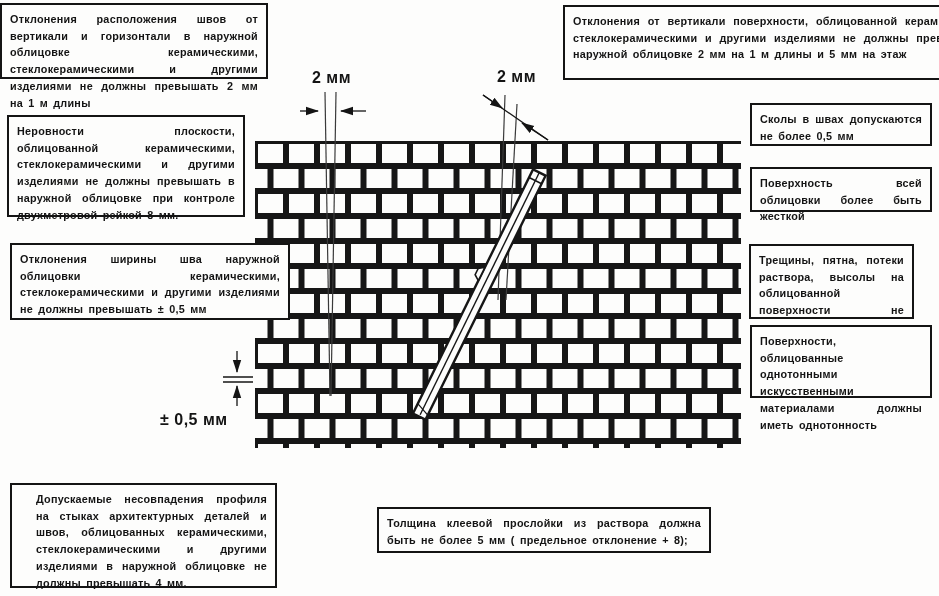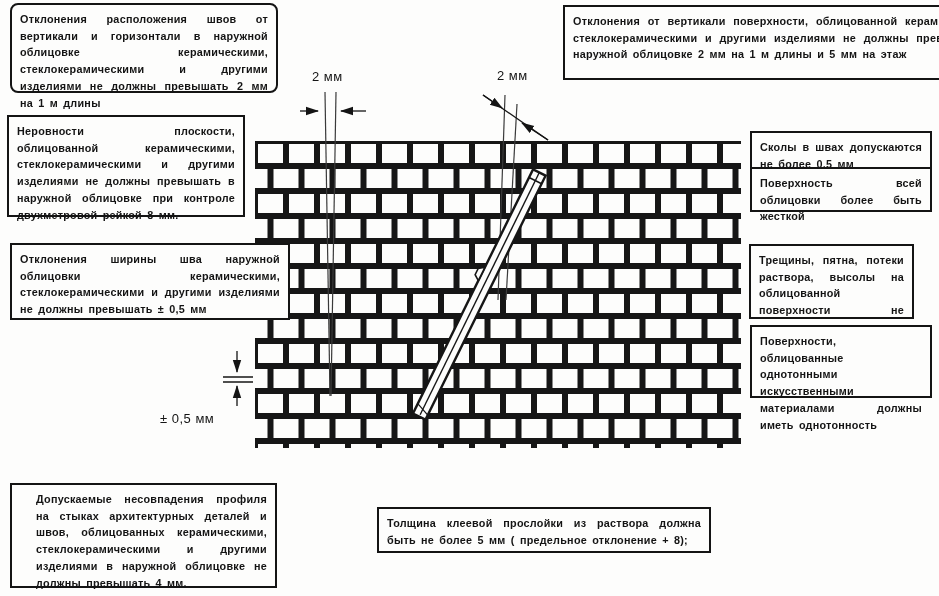--- a/index.html
+++ b/index.html
@@ -8,21 +8,21 @@
     font-family:"Liberation Sans",sans-serif;color:#141414;overflow:hidden;
   }
   .box{
     position:absolute;border:2px solid #141414;background:#fdfdfc;
     font-weight:bold;font-size:10.8px;line-height:1.55;
     letter-spacing:0.25px;word-spacing:2px;text-align:justify;
     padding:6px 8px;box-sizing:border-box;color:#141414;
   }
   .box .em{font-style:italic;letter-spacing:1px;}
   .dim-label{
-    position:absolute;font-weight:normal;font-size:13px;letter-spacing:0.5px;
+    position:absolute;font-weight:bold;font-size:16px;letter-spacing:0.5px;
     color:#141414;white-space:nowrap;
   }
   svg.diagram{position:absolute;left:0;top:0;}
 </style>
 </head>
 <body>
 
 <div class="page">
 
   <svg class="diagram" width="939" height="596" viewBox="0 0 939 596">
@@ -74,31 +74,31 @@
       <line x1="237" y1="406" x2="237" y2="386" marker-end="url(#arr)"></line>
       <line x1="223" y1="377" x2="253" y2="377" stroke-width="1.5"></line>
       <line x1="223" y1="382" x2="253" y2="382" stroke-width="1.5"></line>
     </g>
   </svg>
 
   <div class="dim-label" style="left:312px;top:69px;">2 мм</div>
   <div class="dim-label" style="left:497px;top:68px;">2 мм</div>
   <div class="dim-label" style="left:160px;top:364px;margin-top:47px;">± 0,5 мм</div>
 
-  <div class="box" style="left:10px;top:3px;width:268px;height:90px;border-radius:8px;">Отклонения расположения швов от вертикали и горизонтали в наружной облицовке керамическими, стеклокерамическими и другими изделиями не должны превышать 2 мм на 1 м длины</div>
+  <div class="box" style="left:0;top:3px;width:268px;height:76px;">Отклонения расположения швов от вертикали и горизонтали в наружной облицовке керамическими, стеклокерамическими и другими изделиями не должны превышать 2 мм на 1 м длины</div>
 
   <div class="box" style="left:7px;top:115px;width:238px;height:102px;">Неровности плоскости, облицованной керамическими, стеклокерамическими и другими изделиями не должны превышать в наружной облицовке при контроле двухметровой рейкой 8 мм.</div>
 
   <div class="box" style="left:10px;top:243px;width:280px;height:77px;">Отклонения ширины шва наружной облицовки керамическими, стеклокерамическими и другими изделиями не должны превышать ± 0,5 мм</div>
 
   <div class="box" style="left:10px;top:483px;width:267px;height:105px;padding-left:24px;">Допускаемые несовпадения профиля на стыках архитектурных деталей и швов, облицованных керамическими, стеклокерамическими и другими изделиями в наружной облицовке не должны превышать 4 мм.</div>
 
   <div class="box" style="left:563px;top:5px;width:442px;height:75px;">Отклонения от вертикали поверхности, облицованной керамическими, стеклокерамическими и другими изделиями не должны превышать в наружной облицовке 2 мм на 1 м длины и 5 мм на этаж</div>
 
-  <div class="box" style="left:750px;top:103px;width:182px;height:43px;margin-top:28px;">Сколы в швах допускаются не более 0,5 мм</div>
+  <div class="box" style="left:750px;top:103px;width:182px;height:43px;">Сколы в швах допускаются не более 0,5 мм</div>
 
   <div class="box" style="left:750px;top:167px;width:182px;height:45px;">Поверхность всей облицовки более быть жесткой</div>
 
   <div class="box" style="left:749px;top:230px;width:165px;height:75px;margin-top:14px;">Трещины, пятна, потеки раствора, высолы на облицованной поверхности не допускаются</div>
 
   <div class="box" style="left:750px;top:325px;width:182px;height:73px;">Поверхности, облицованные однотонными искусственными материалами должны иметь однотонность</div>
 
 
   <div class="box" style="left:377px;top:507px;width:334px;height:46px;">Толщина клеевой прослойки из раствора должна быть не более 5 мм ( предельное отклонение + 8);</div>
 

